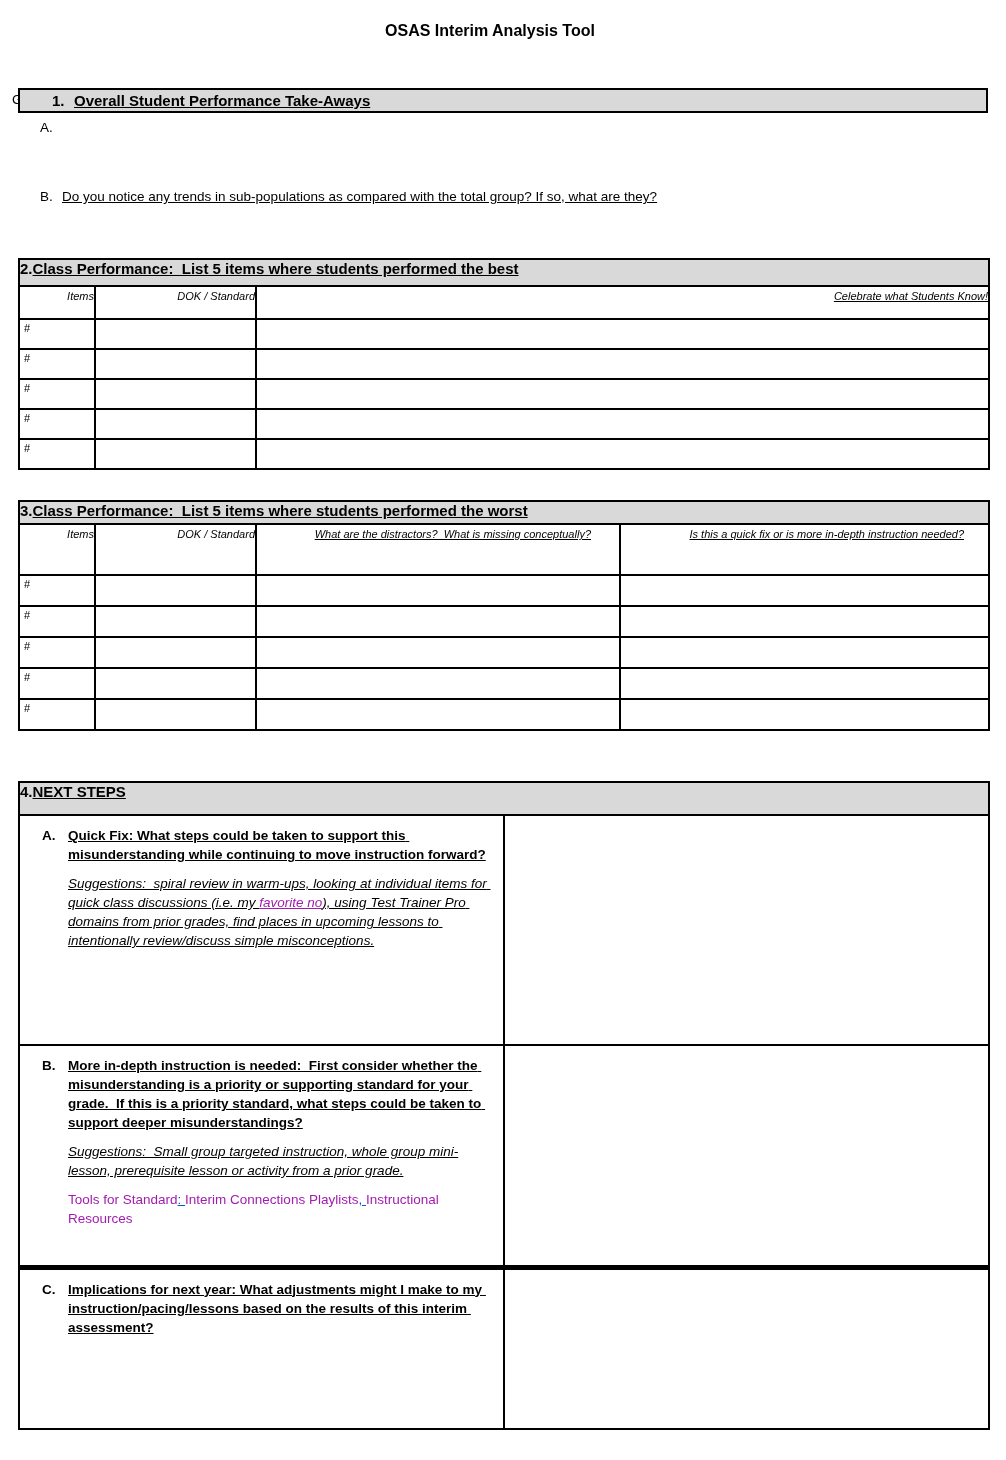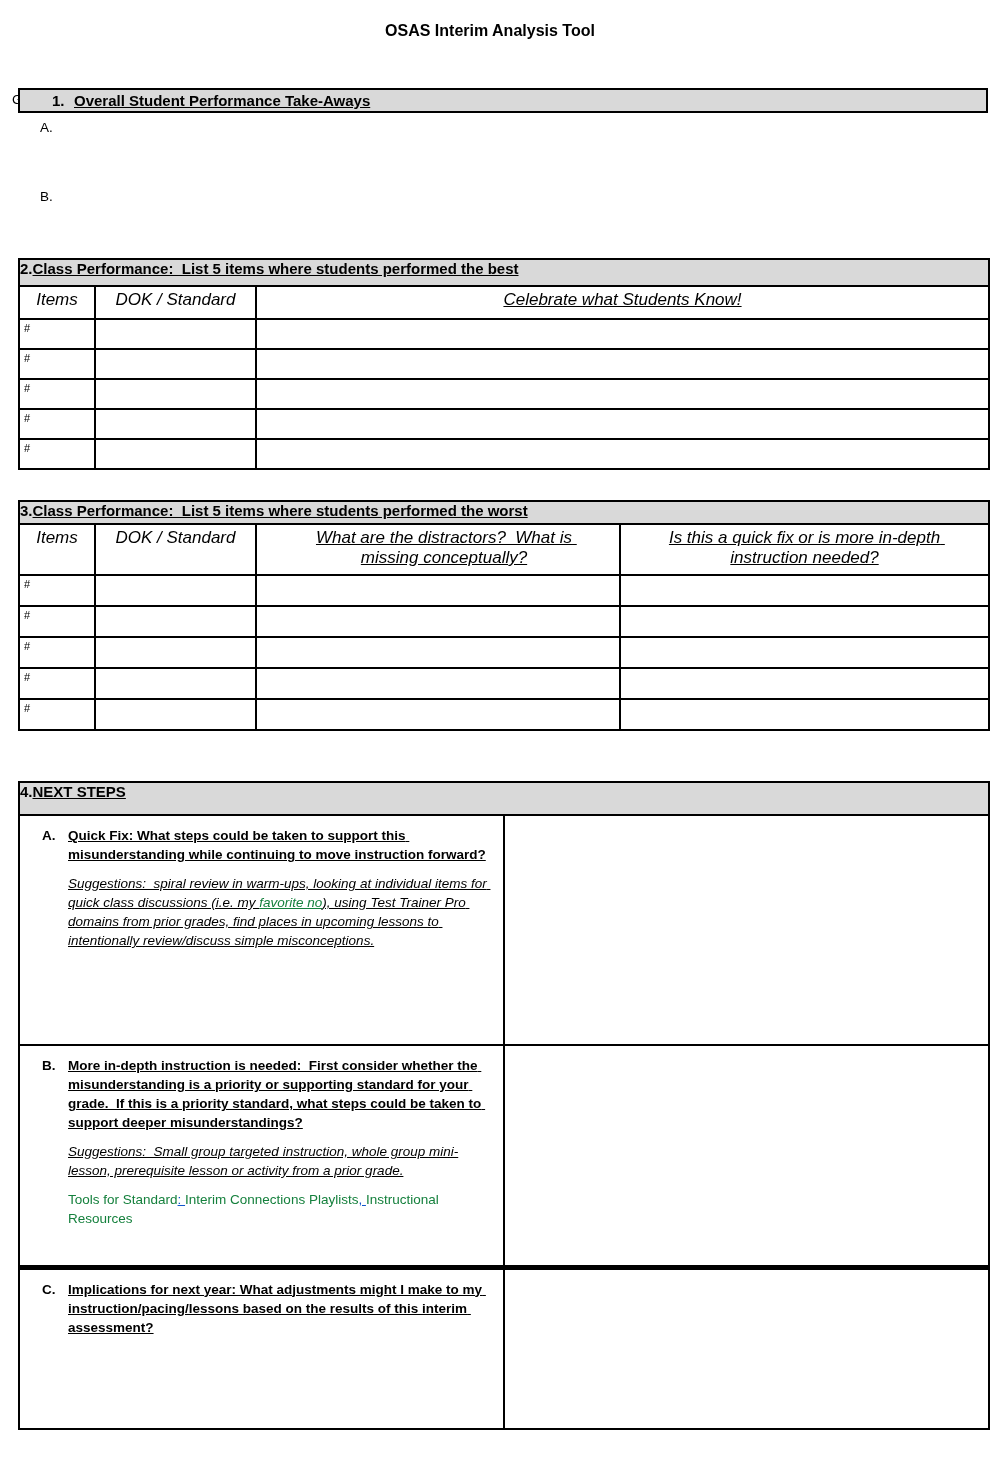--- a/index.html
+++ b/index.html
@@ -51,39 +51,39 @@
 
   
   table { border-collapse:collapse; table-layout:fixed; }
   .form-table { position:absolute; left:18px; width:970px; }
   .form-table td { border:2px solid #000; vertical-align:top; }
   .form-table td.bar-cell {
     background:#d9d9d9; font-weight:bold; font-size:15px; padding:0;
   }
   .bar-inner { display:flex; align-items:center; height:100%; }
   .colhead {
-    font-style:italic; font-size:17px; text-align:center;
+    font-style:italic; font-size:11px; text-align:right;
     padding-top:3px; vertical-align:top;
   }
   .hash-cell { font-size:11px; padding:2px 0 0 4px; }
 
   
   .s4-left { padding:10px 8px 0 22px; font-size:13.5px; }
   .prompt-row { display:flex; }
   .prompt-label { min-width:26px; font-weight:bold; line-height:19px; }
   .prompt-text { font-weight:bold; line-height:19px; flex:1; }
   .sug {
     font-style:italic; line-height:19px;
     margin:10px 0 0 26px;
   }
   .linkline {
     line-height:19px; margin:10px 0 0 26px;
     color:#1155cc;
   }
-  .link { color:#15803d; cursor:pointer; }
+  .link { color:#a21caf; cursor:pointer; }
   .rowC td { border-top-width:5px; }
 </style>
 </head>
 <body>
 
 <div class="page">
 
   <div class="doc-title">OSAS Interim Analysis Tool</div>
 
   <div class="field-line">
@@ -96,20 +96,21 @@
   <div class="bar abs" style="top:88px; left:18px; width:970px; height:25px;">
     <span class="num">1.</span>
     <span class="pre">Overall Student Performance Take-Aways</span>
   </div>
 
   <div class="question" style="top:120px;">
     <span class="q-label">A.</span>
   </div>
   <div class="question" style="top:189px;">
     <span class="q-label">B.</span>
+    <span class="pre">Do you notice any trends in sub-populations as compared with the total group? If so, what are they?</span>
   </div>
 
   <table class="form-table" style="top:258px;">
     <colgroup>
         <col style="width:76px">
         <col style="width:161px">
         <col style="width:733px">
       </colgroup>
     <tbody>
         <tr style="height:27px;">

